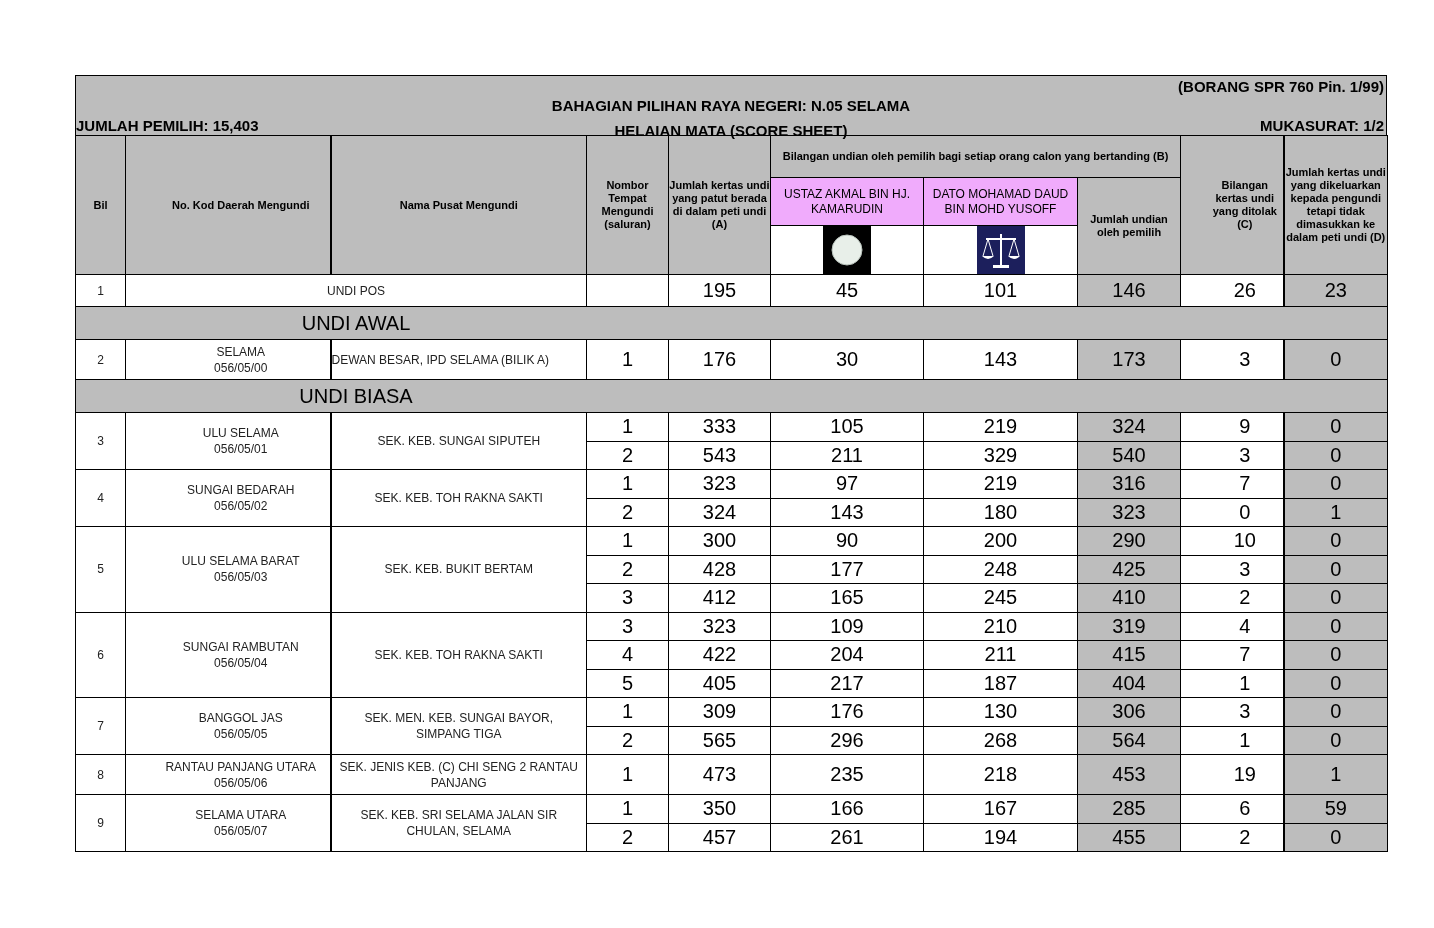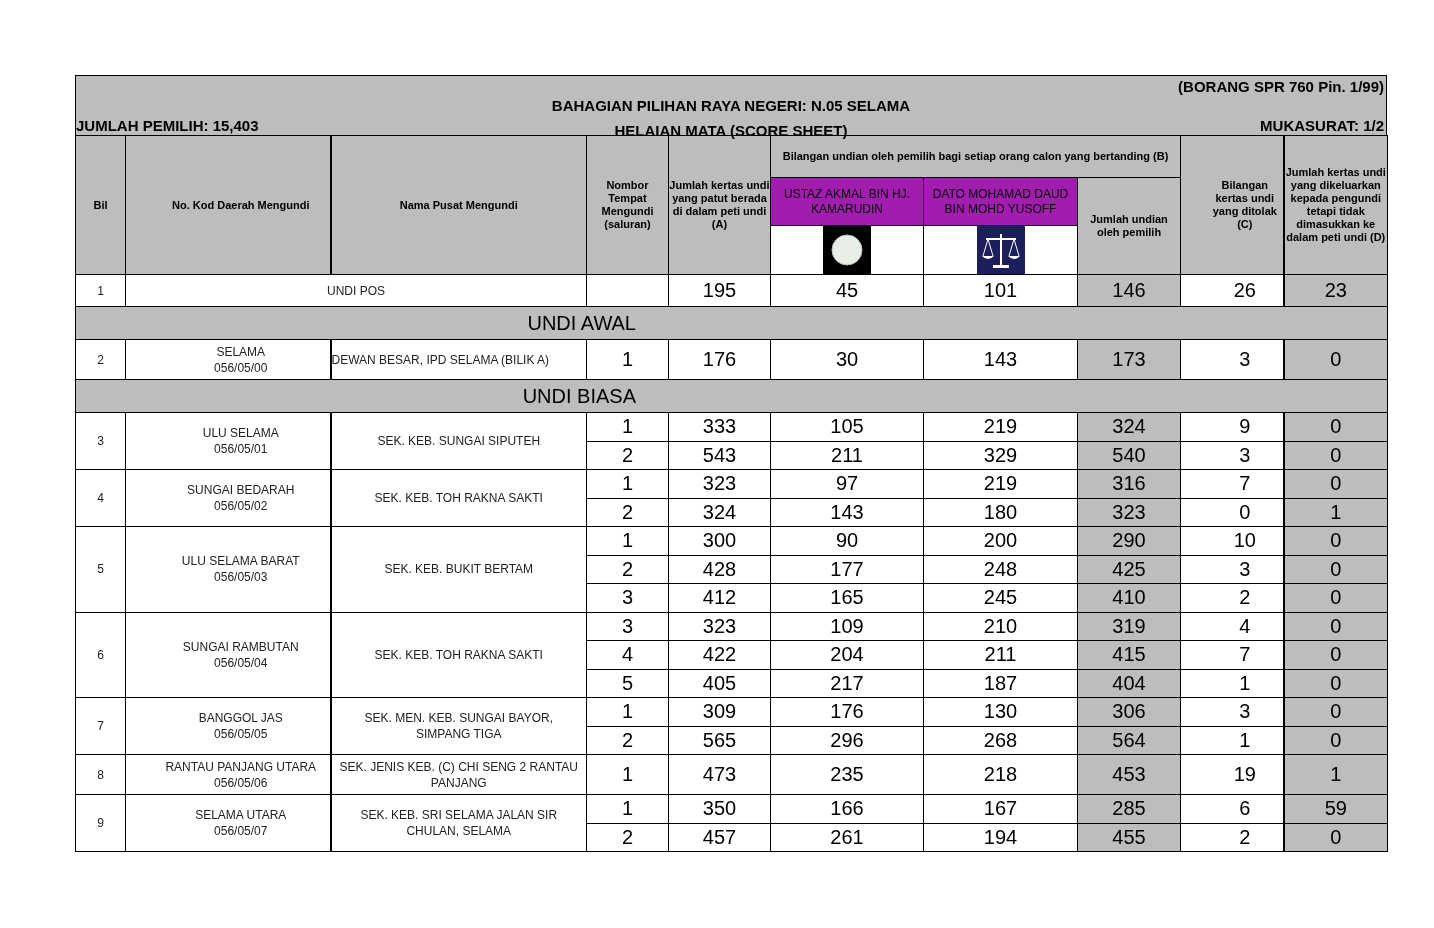--- a/index.html
+++ b/index.html
@@ -8,29 +8,29 @@
   .title-bar { background: #bdbdbd; height: 60px; position: relative; border: 1px solid #000; border-bottom: none; box-sizing: border-box; }
   .title-bar .t1 { position: absolute; left: 0; right: 0; top: 2px; text-align: center; font-weight: bold; font-size: 15px; margin-top: 44px; }
   .title-bar .t2 { position: absolute; left: 0; right: 0; top: 21px; text-align: center; font-weight: bold; font-size: 15px; }
   .title-bar .form { position: absolute; right: 2px; top: 2px; font-weight: bold; font-size: 15px; }
   .title-bar .voters { position: absolute; left: 0; top: 41px; font-weight: bold; font-size: 15px; }
   .title-bar .page { position: absolute; right: 2px; top: 41px; font-weight: bold; font-size: 15px; }
   table { border-collapse: collapse; table-layout: fixed; width: 1312px; }
   td, th { border: 1px solid #000; padding: 0; text-align: center; vertical-align: middle; overflow: hidden; }
   th { background: #bdbdbd; font-weight: bold; font-size: 11px; line-height: 13px; }
   th.thick-r, td.thick-r { border-right: 2px solid #000; padding-left: 26px; }
-  .cand-name { background: #a21caf; font-weight: normal; font-size: 12px; line-height: 15px; }
+  .cand-name { background: #f0abfc; font-weight: normal; font-size: 12px; line-height: 15px; }
   .sym-cell { background: #fff; height: 48px; }
   .sym { display: inline-block; width: 48px; height: 48px; vertical-align: middle; }
   td { background: #fff; font-size: 12px; }
   td.small { font-size: 12px; color: #222; }
   td.num { font-size: 20px; }
   td.shade { background: #bdbdbd; }
   tr.section td { background: #bdbdbd; height: 32px; font-size: 20px; text-align: left; }
-  tr.section td span { display: inline-block; width: 560px; text-align: right; }
+  tr.section td span { display: inline-block; width: 560px; text-align: center; }
   .lbl2 { line-height: 16px; }
 </style>
 </head>
 <body>
 
 <div class="sheet">
   <div class="title-bar">
     <div class="t1">HELAIAN MATA (SCORE SHEET)</div>
     <div class="t2">BAHAGIAN PILIHAN RAYA NEGERI: N.05 SELAMA</div>
     <div class="form">(BORANG SPR 760 Pin. 1/99)</div>

